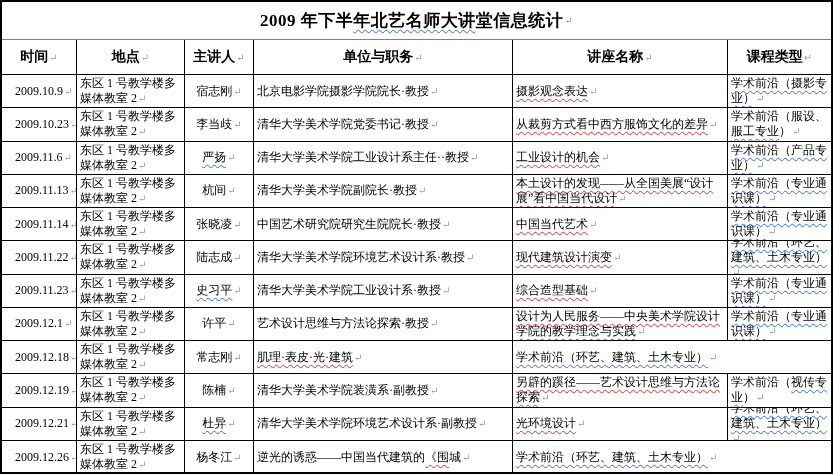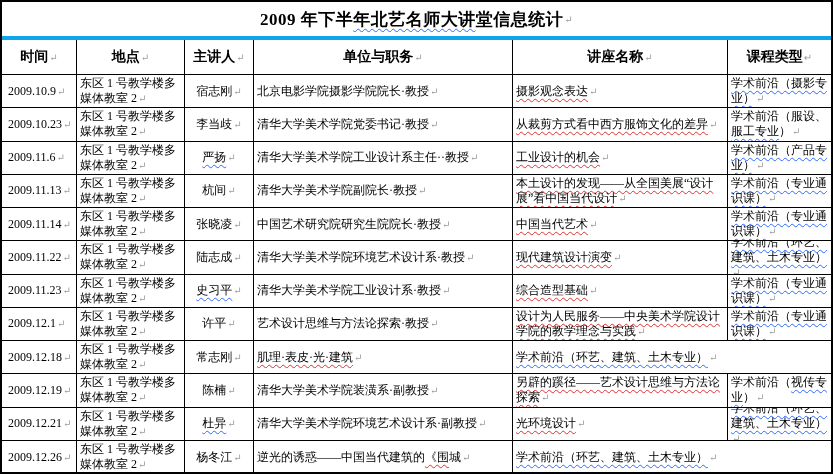--- a/index.html
+++ b/index.html
@@ -2,21 +2,21 @@
 <html><head>
 <meta charset="utf-8">
 <style>
   html,body{margin:0;padding:0;background:#fff;}
   .page{
     width:833px;height:474px;box-sizing:border-box;overflow:hidden;
     border:2px solid #000;background:#fff;color:#000;
     font-family:"Liberation Serif","DejaVu Serif",serif;
   }
   .title-row{
-    height:38px;border-bottom:4px solid #0ea5e9;box-sizing:border-box;
+    height:38px;border-bottom:1px solid #0ea5e9;box-sizing:border-box;
     display:flex;align-items:center;justify-content:center;
     font-size:17px;font-weight:bold;letter-spacing:.5px;
   }
   .grid{
     display:grid;
     grid-template-columns:75px 108px 69px 259px 215px 1fr;
   }
   .header-row{
     height:35px;border-bottom:1px solid #000;box-sizing:border-box;
     font-weight:bold;font-size:14px;
@@ -30,21 +30,21 @@
     font-size:12px;line-height:15px;
   }
   .row:last-child{border-bottom:none;}
   .cell{
     border-right:1px solid #000;box-sizing:border-box;
     padding:1px 3px;display:flex;align-items:center;overflow:hidden;
   }
   .cell:last-child{border-right:none;}
   .cell.center{justify-content:center;}
   .cell .inner{display:inline-block;}
-  .date-cell{padding-left:6px;text-align:center;}
+  .date-cell{padding-left:13px;text-align:center;}
   .sq-blue{
     text-decoration:underline;text-decoration-style:wavy;
     text-decoration-color:#2e6bff;text-decoration-thickness:1px;
     text-underline-offset:3px;
   }
   .sq-red{
     text-decoration:underline;text-decoration-style:wavy;
     text-decoration-color:#e03030;text-decoration-thickness:1px;
     text-underline-offset:3px;
   }

